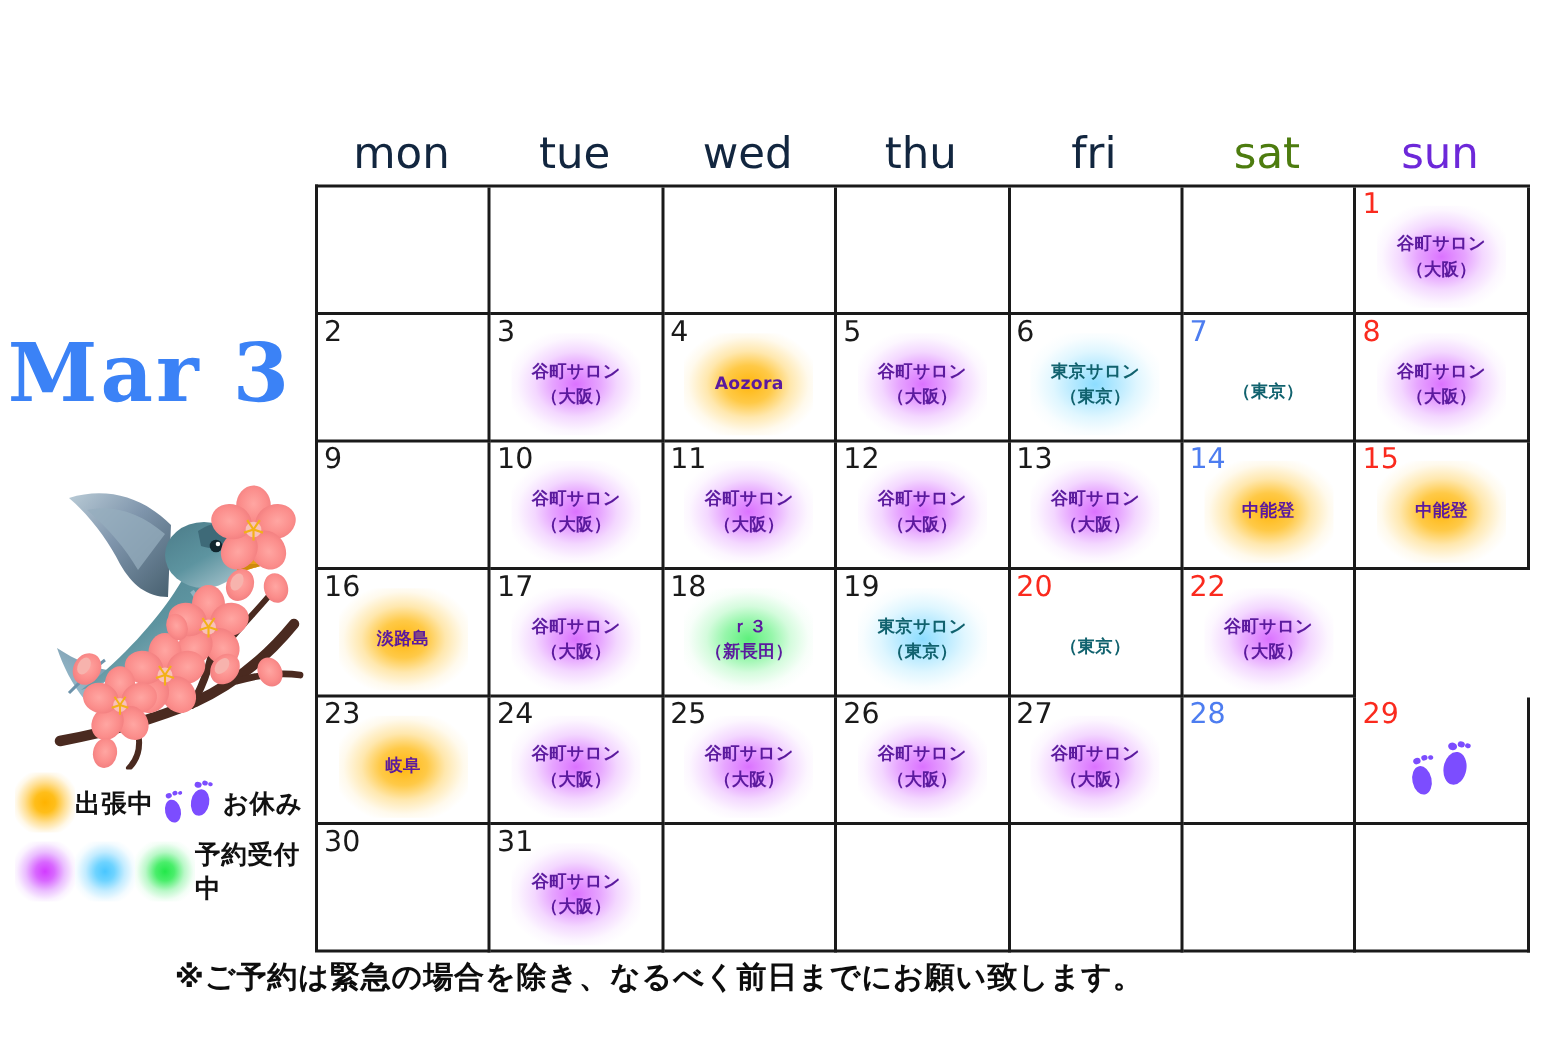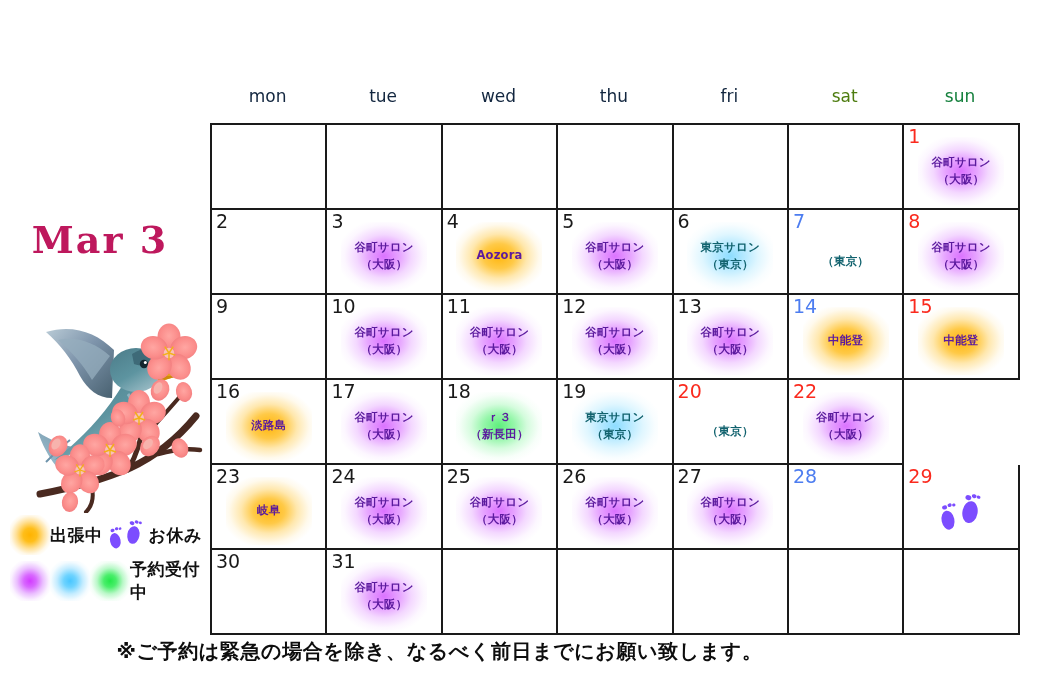--- a/index.html
+++ b/index.html
@@ -33,22 +33,22 @@
   #year-label {
     font-family: "DejaVu Sans Mono", monospace;
     font-size: 15px;
     letter-spacing: 5px;
     color: #1c2b4a;
     margin-left: 18px;
   }
   #month-label {
     font-family: "DejaVu Serif", serif;
     font-weight: bold;
-    font-size: 38px;
-    color: #be185d;
+    font-size: 54px;
+    color: #3b82f6;
     letter-spacing: 2px;
     line-height: 1.05;
     margin-top: -2px;
   }
 
   
   #illustration {
     position: absolute;
     left: 32px;
     top: 298px;
@@ -107,26 +107,26 @@
   }
   #weekday-header {
     display: flex;
     width: 808px;
     height: 34px;
   }
   .wd {
     width: 115.4px;
     text-align: center;
     font-family: "DejaVu Sans", sans-serif;
-    font-size: 17px;
+    font-size: 29px;
     color: #12263f;
     line-height: 1;
   }
   .wd.sat { color: #4d7c0f; }
-  .wd.sun { color: #15803d; }
+  .wd.sun { color: #6d28d9; }
 
   #grid {
     width: 808px;
     border-top: 2px solid #1a1a1a;
     border-left: 2px solid #1a1a1a;
     box-sizing: content-box;
     margin-top: 1px;
   }
   .week {
     display: flex;

